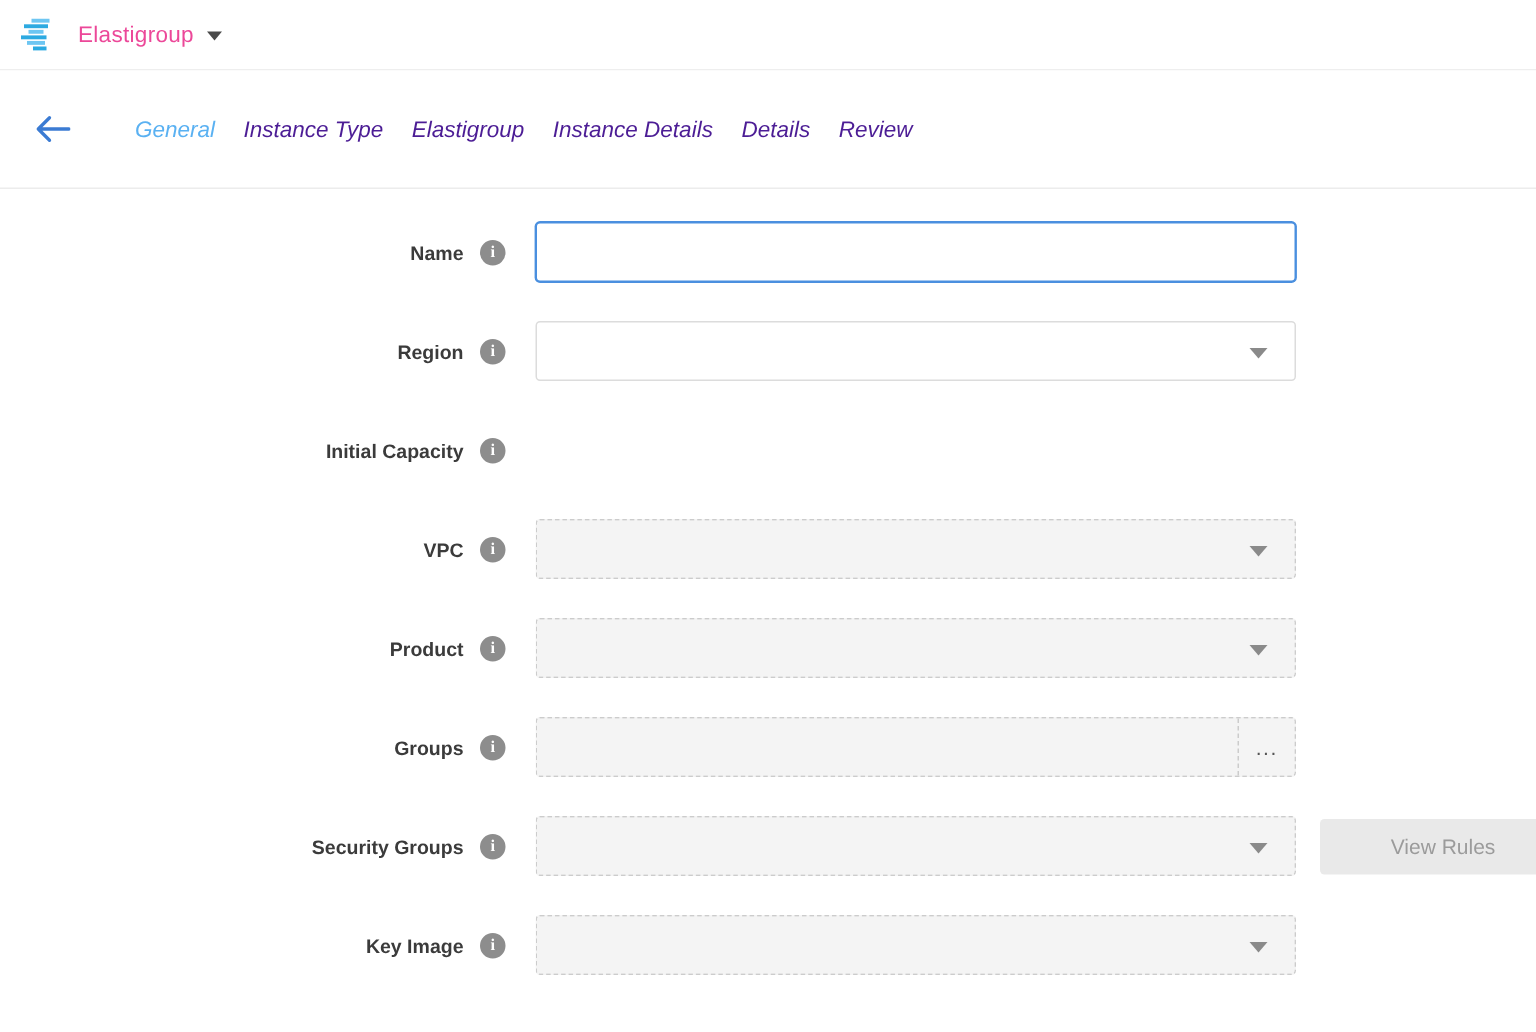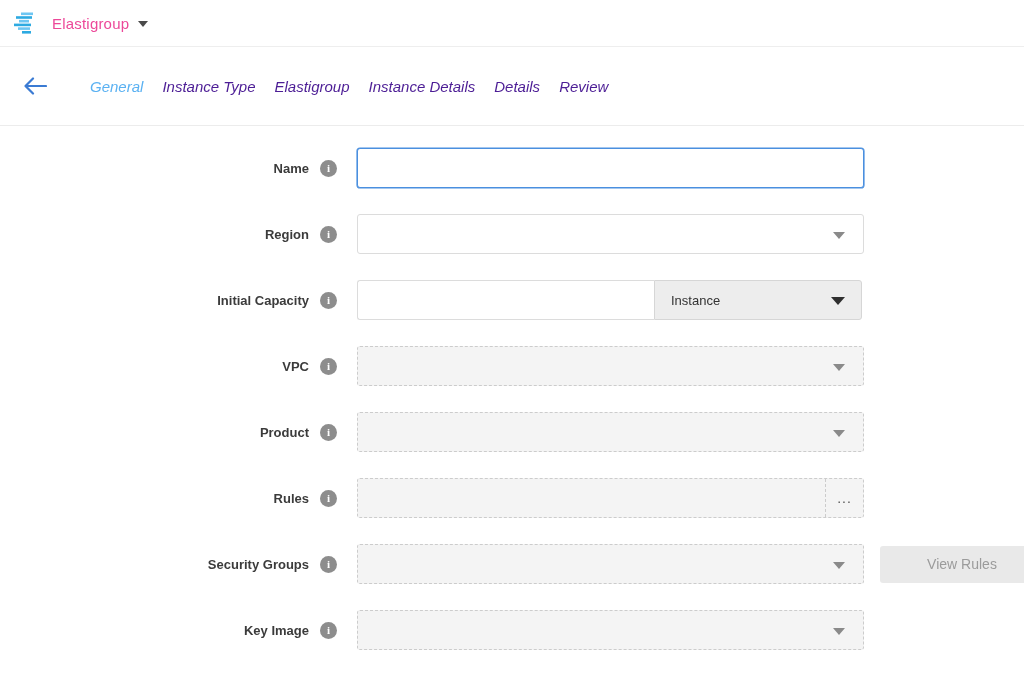--- a/index.html
+++ b/index.html
@@ -137,29 +137,20 @@
     </div>
   </div>
 
   <div class="row">
     <div class="label-col">
       <span class="field-label">Initial Capacity</span>
       <span class="info-icon">
           <span>i</span>
         </span>
     </div>
-    <div class="field-col">
-      <div class="capacity-wrap">
-        <input class="capacity-input" type="text" value="" style="">
-        <div class="unit-select">
-          <span class="unit-label">Instance</span>
-          <span class="caret"></span>
-        </div>
-      </div>
-    </div>
   </div>
 
   <div class="row">
     <div class="label-col">
       <span class="field-label">VPC</span>
       <span class="info-icon">
           <span>i</span>
         </span>
     </div>
     <div class="field-col">
@@ -178,21 +169,21 @@
     </div>
     <div class="field-col">
       <div class="select disabled">
         <span class="caret"></span>
       </div>
     </div>
   </div>
 
   <div class="row">
     <div class="label-col">
-      <span class="field-label">Rules</span>
+      <span class="field-label">Groups</span>
       <span class="info-icon">
           <span>i</span>
         </span>
     </div>
     <div class="field-col">
       <div class="image-field">
         <div class="image-input-zone"></div>
         <div class="browse-btn">...</div>
       </div>
     </div>

